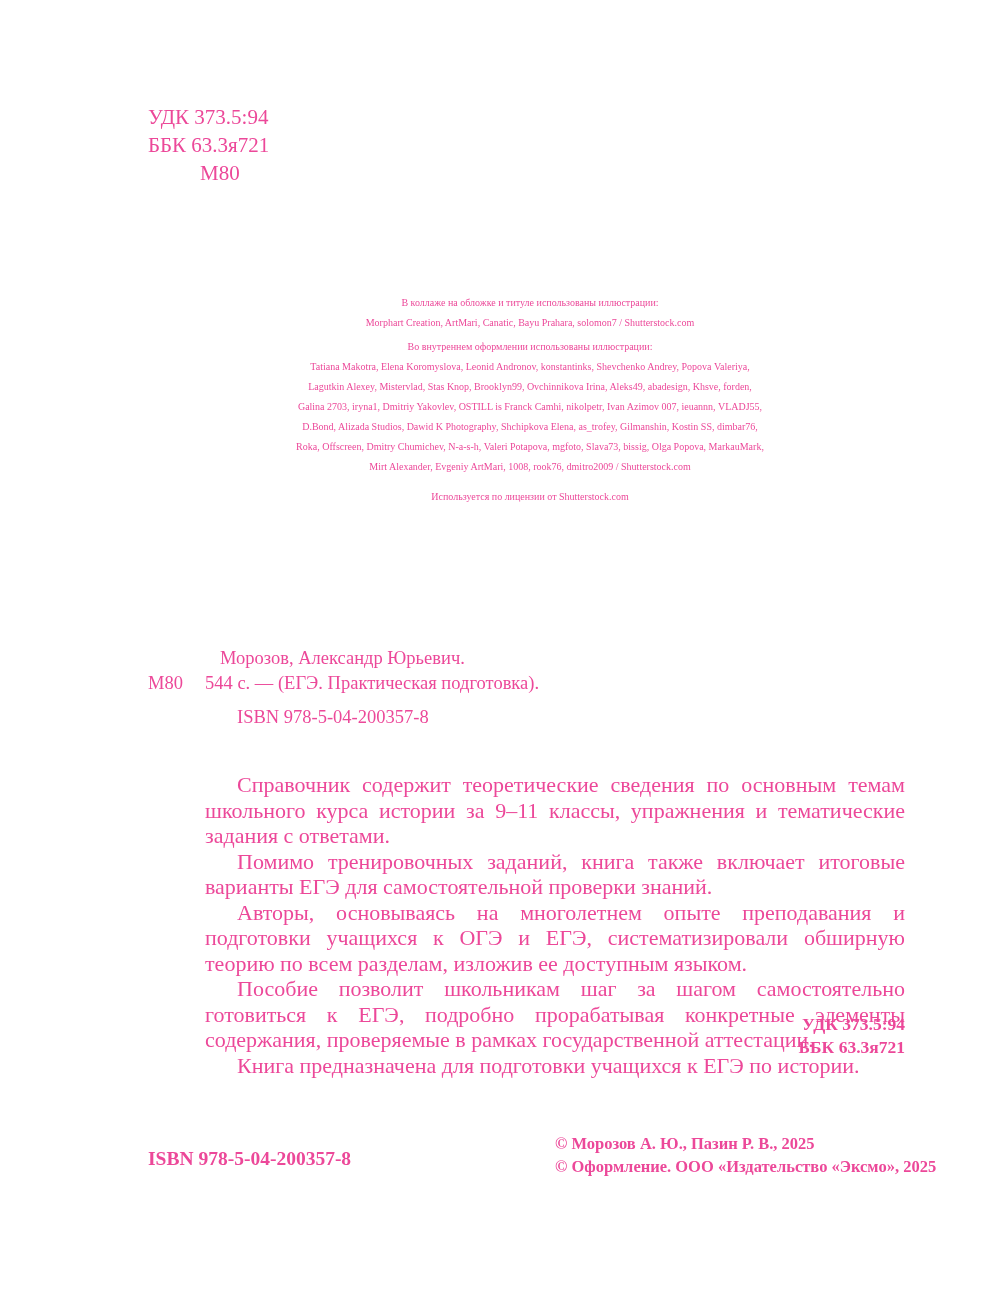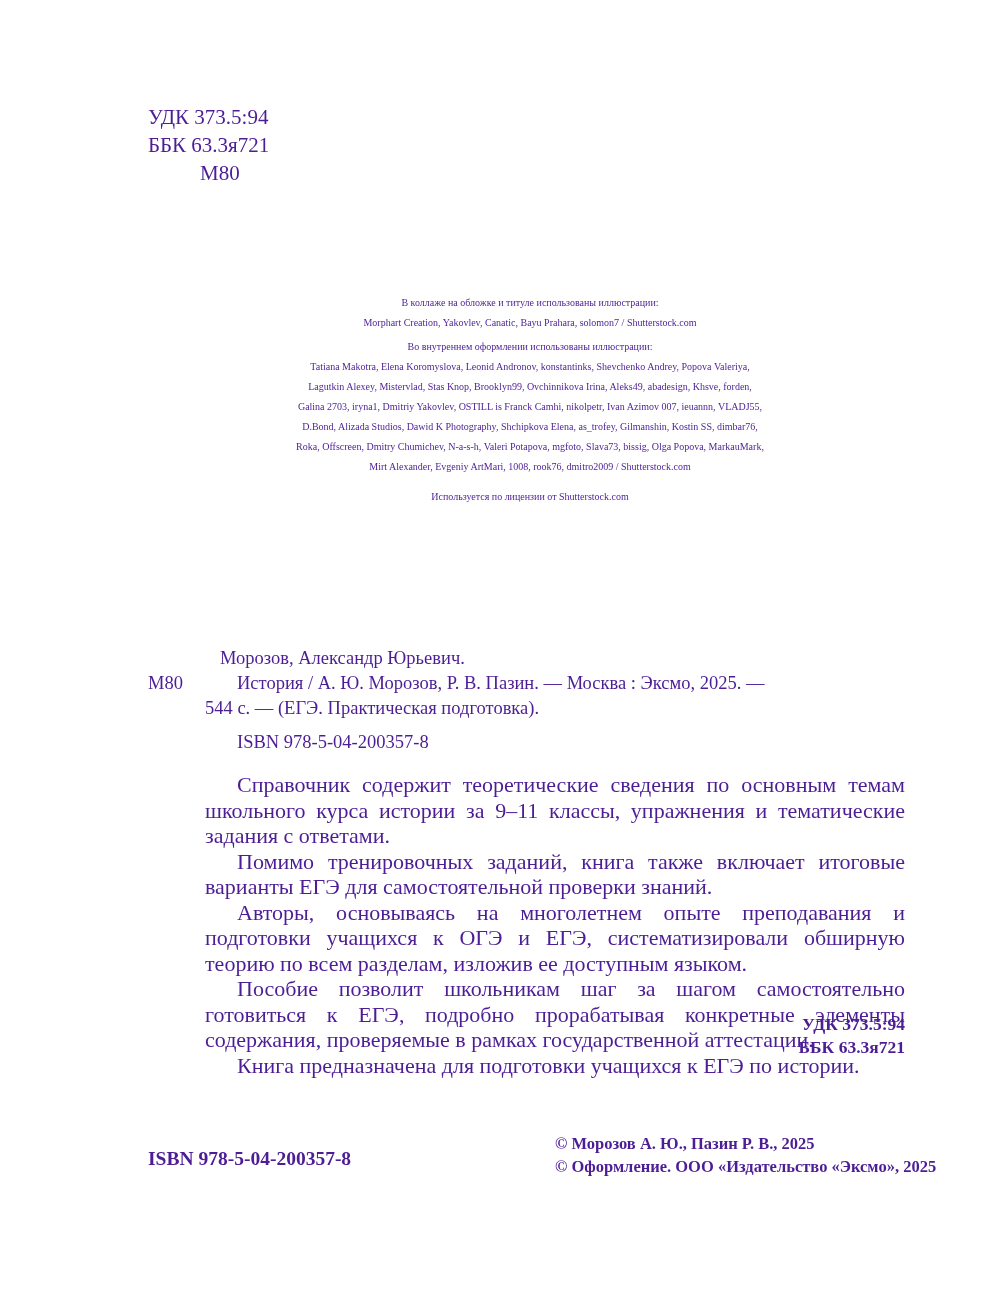--- a/index.html
+++ b/index.html
@@ -5,21 +5,21 @@
   html, body {
     margin: 0;
     padding: 0;
     background: #ffffff;
   }
   .page {
     position: relative;
     width: 986px;
     height: 1299px;
     background: #ffffff;
-    color: #4c1d95;
+    color: #ec4899;
     font-family: "Liberation Serif", "DejaVu Serif", serif;
     overflow: hidden;
   }
 
   
   .top-codes {
     position: absolute;
     left: 148px;
     top: 103px;
     font-size: 21px;
@@ -119,39 +119,38 @@
 
   <div class="top-codes">
     <div>УДК 373.5:94</div>
     <div>ББК 63.3я721</div>
     <div class="m-code">М80</div>
   </div>
 
   <div class="credits">
     <div class="block">
       <div>В коллаже на обложке и титуле использованы иллюстрации:</div>
-      <div>Morphart Creation, Yakovlev, Canatic, Bayu Prahara, solomon7 / Shutterstock.com</div>
+      <div>Morphart Creation, ArtMari, Canatic, Bayu Prahara, solomon7 / Shutterstock.com</div>
     </div>
     <div class="block">
       <div>Во внутреннем оформлении использованы иллюстрации:</div>
       <div>Tatiana Makotra, Elena Koromyslova, Leonid Andronov, konstantinks, Shevchenko Andrey, Popova Valeriya,</div>
       <div>Lagutkin Alexey, Mistervlad, Stas Knop, Brooklyn99, Ovchinnikova Irina, Aleks49, abadesign, Khsve, forden,</div>
       <div>Galina 2703, iryna1, Dmitriy Yakovlev, OSTILL is Franck Camhi, nikolpetr, Ivan Azimov 007, ieuannn, VLADJ55,</div>
       <div>D.Bond, Alizada Studios, Dawid K Photography, Shchipkova Elena, as_trofey, Gilmanshin, Kostin SS, dimbar76,</div>
       <div>Roka, Offscreen, Dmitry Chumichev, N-a-s-h, Valeri Potapova, mgfoto, Slava73, bissig, Olga Popova, MarkauMark,</div>
       <div>Mirt Alexander, Evgeniy ArtMari, 1008, rook76, dmitro2009 / Shutterstock.com</div>
     </div>
     <div class="license">Используется по лицензии от Shutterstock.com</div>
   </div>
 
   <div class="catalog">
     <div class="author">Морозов, Александр Юрьевич.</div>
     <div class="entry-line1">
       <span class="m-code">М80</span>
-      <span>История / А. Ю. Морозов, Р. В. Пазин. — Москва : Эксмо, 2025. —</span>
     </div>
     <div class="entry-line2">544 с. — (ЕГЭ. Практическая подготовка).</div>
     <div class="isbn">ISBN 978-5-04-200357-8</div>
   </div>
 
   <div class="annotation">
     <p>Справочник содержит теоретические сведения по основным темам школьного курса истории за 9–11 классы, упражнения и тематические задания с ответами.</p>
     <p>Помимо тренировочных заданий, книга также включает итоговые варианты ЕГЭ для самостоятельной проверки знаний.</p>
     <p>Авторы, основываясь на многолетнем опыте преподавания и подготовки учащихся к ОГЭ и ЕГЭ, систематизировали обширную теорию по всем разделам, изложив ее доступным языком.</p>
     <p>Пособие позволит школьникам шаг за шагом самостоятельно готовиться к ЕГЭ, подробно прорабатывая конкретные элементы содержания, проверяемые в рамках государственной аттестации.</p>

